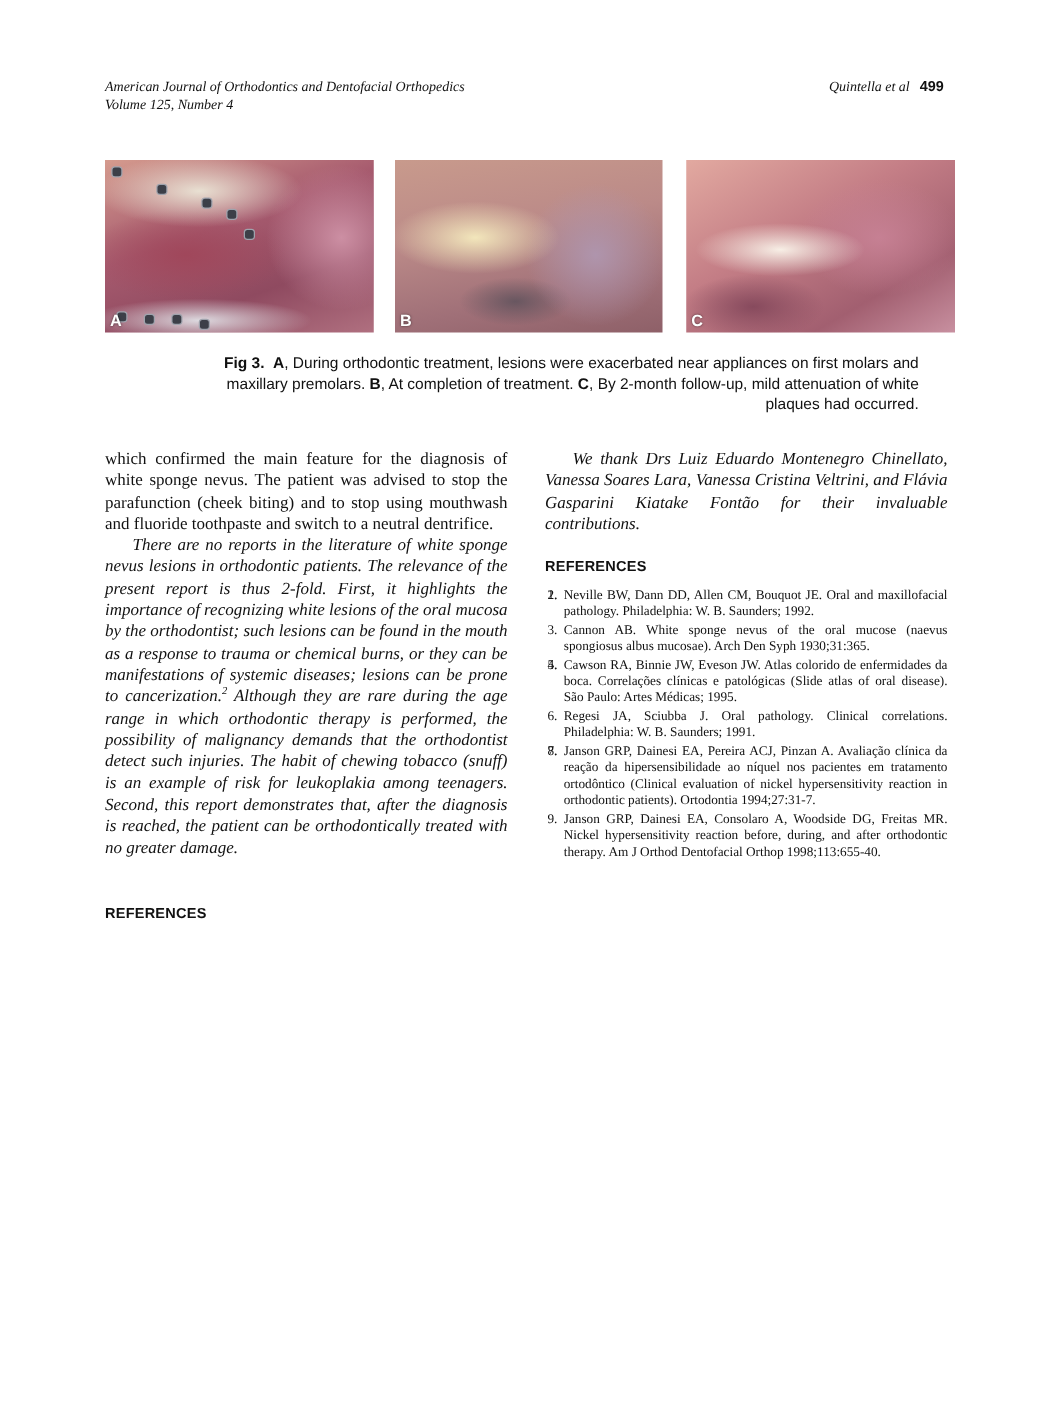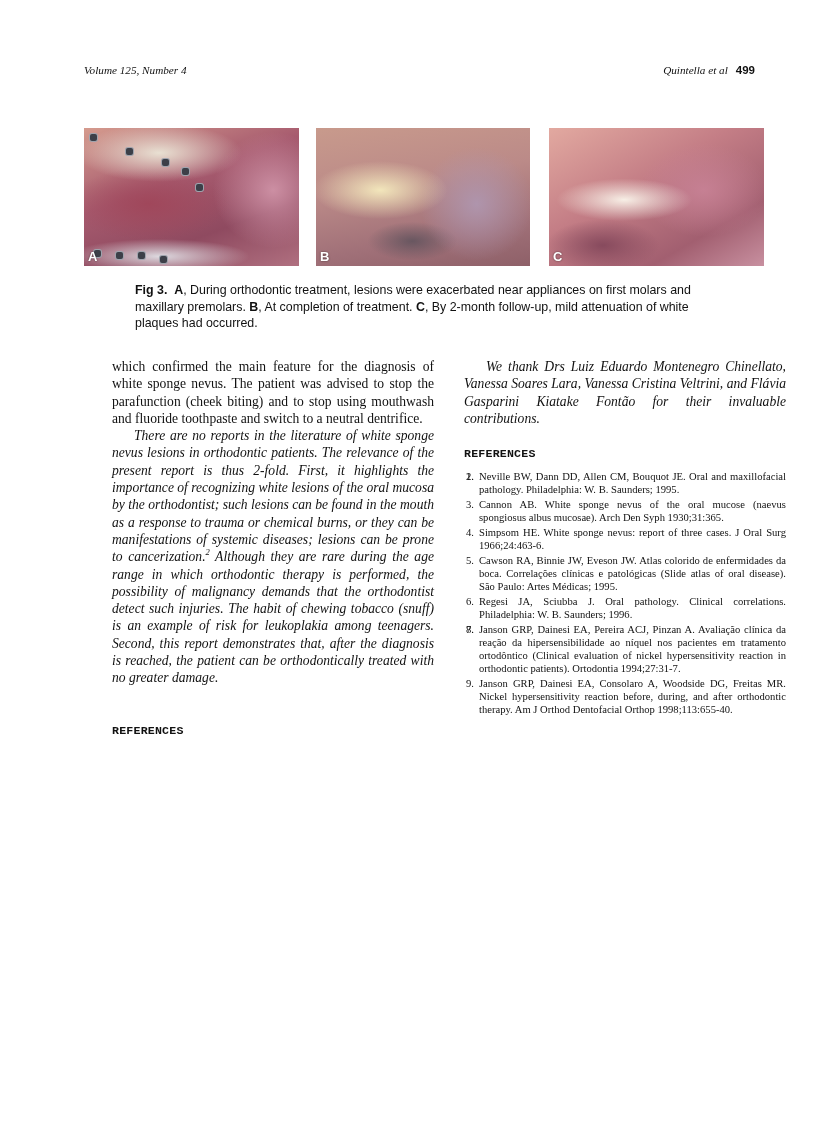--- a/index.html
+++ b/index.html
@@ -1,18 +1,18 @@
 <!DOCTYPE html>
 <html><head>
 <meta charset="utf-8">
 <style>
   html, body { margin: 0; padding: 0; background: #ffffff; }
   body { width: 838px; height: 1122px; position: relative; overflow: hidden; color: #111; }
   .serif { font-family: "Liberation Serif", "DejaVu Serif", serif; }
-  .sans { font-family: "Liberation Sans", "DejaVu Sans", sans-serif; }
+  .sans { font-family: "Liberation Sans", "DejaVu Sans", sans-serif; text-align: right; }
 
   .running-head { position: absolute; top: 63px; left: 84px; font-size: 11.2px; line-height: 14px; font-style: italic; }
   .running-right { position: absolute; top: 63px; right: 83px; font-size: 11.2px; line-height: 14px; font-style: italic; }
   .running-right .pg { font-style: normal; font-weight: bold; font-family: "Liberation Sans", sans-serif; margin-left: 8px; font-size: 11.5px; }
 
   .figure-row { position: absolute; top: 128px; left: 84px; width: 680px; height: 138px; }
   .panel { position: absolute; top: 0; height: 138px; overflow: hidden; }
   .panel-a { left: 0; width: 215px;
     background:
       radial-gradient(ellipse 40% 60% at 88% 45%, rgba(210,150,170,0.9), transparent 70%),
@@ -34,36 +34,37 @@
       radial-gradient(ellipse 40% 45% at 72% 45%, rgba(200,130,150,0.9), transparent 75%),
       radial-gradient(ellipse 35% 25% at 25% 85%, rgba(130,70,90,0.9), transparent 75%),
       linear-gradient(150deg, #e2a9a0 0%, #c47e86 40%, #a25f70 75%, #c890a0 100%);
   }
   .brace { position: absolute; width: 7px; height: 7px; background: #3c3f48; border-radius: 2px; box-shadow: 0 0 0 1px #9fa3ad; }
   .panel-label { position: absolute; bottom: 2px; left: 4px; color: #ffffff; font-family: "Liberation Sans", sans-serif; font-weight: bold; font-size: 13px; text-shadow: 0 0 2px rgba(0,0,0,0.6); }
 
   .caption { position: absolute; top: 282px; left: 135px; width: 600px; font-size: 12.4px; line-height: 16.5px; }
   .caption b { font-weight: bold; }
 
-  .col { position: absolute; top: 358px; width: 322px; font-size: 13.6px; line-height: 17.3px; text-align: justify; margin-left: 28px; }
+  .col { position: absolute; top: 358px; width: 322px; font-size: 13.6px; line-height: 17.3px; text-align: justify; }
   .col-left { left: 84px; }
   .col-right { left: 436px; }
   .col p { margin: 0; }
   .indent { text-indent: 22px; font-style: italic; }
-  .heading { font-family: Liberation Mono, monospace; font-weight: bold; font-size: 11.6px; letter-spacing: 0.2px; margin: 0; }
+  .heading { font-family: Liberation Sans, sans-serif; font-weight: bold; font-size: 11.6px; letter-spacing: 0.2px; margin: 0; }
   sup { font-size: 8.5px; line-height: 0; }
 
   .refs { list-style: none; margin: 0; padding: 0; font-size: 10.6px; line-height: 13.2px; }
   .refs li { position: relative; padding-left: 15px; margin-bottom: 1.5px; text-align: justify; }
   .refs li .num { position: absolute; left: 2px; top: 0; }
 </style>
 </head>
 <body>
 
 <div class="running-head serif">
+  <div>American Journal of Orthodontics and Dentofacial Orthopedics</div>
   <div>Volume 125, Number 4</div>
 </div>
 <div class="running-right serif">
   <span>Quintella et al</span><span class="pg">499</span>
 </div>
 
 <div class="figure-row">
   <div class="panel panel-a">
     <span class="brace" style="left:6px;top:6px"></span>
     <span class="brace" style="left:42px;top:20px"></span>
@@ -97,22 +98,22 @@
   <div style="height:7px"></div>
 </div>
 
 <div class="col col-right serif">
   <p class="indent">We thank Drs Luiz Eduardo Montenegro Chinellato, Vanessa Soares Lara, Vanessa Cristina Veltrini, and Flávia Gasparini Kiatake Fontão for their invaluable contributions.</p>
   <div style="height:18px"></div>
   <p class="heading">REFERENCES</p>
   <div style="height:6px"></div>
   <ul class="refs">
     <li><span class="num">1.</span></li>
-    <li><span class="num">2.</span><span>Neville BW, Dann DD, Allen CM, Bouquot JE. Oral and maxillofacial pathology. Philadelphia: W. B. Saunders; 1995.</span></li>
+    <li><span class="num">2.</span><span>Neville BW, Dann DD, Allen CM, Bouquot JE. Oral and maxillofacial pathology. Philadelphia: W. B. Saunders; 1992.</span></li>
     <li><span class="num">3.</span><span>Cannon AB. White sponge nevus of the oral mucose (naevus spongiosus albus mucosae). Arch Den Syph 1930;31:365.</span></li>
-    <li><span class="num">4.</span><span>Simpsom HE. White sponge nevus: report of three cases. J Oral Surg 1966;24:463-6.</span></li>
+    <li><span class="num">4.</span></li>
     <li><span class="num">5.</span><span>Cawson RA, Binnie JW, Eveson JW. Atlas colorido de enfermidades da boca. Correlações clínicas e patológicas (Slide atlas of oral disease). São Paulo: Artes Médicas; 1995.</span></li>
-    <li><span class="num">6.</span><span>Regesi JA, Sciubba J. Oral pathology. Clinical correlations. Philadelphia: W. B. Saunders; 1996.</span></li>
+    <li><span class="num">6.</span><span>Regesi JA, Sciubba J. Oral pathology. Clinical correlations. Philadelphia: W. B. Saunders; 1991.</span></li>
     <li><span class="num">7.</span></li>
     <li><span class="num">8.</span><span>Janson GRP, Dainesi EA, Pereira ACJ, Pinzan A. Avaliação clínica da reação da hipersensibilidade ao níquel nos pacientes em tratamento ortodôntico (Clinical evaluation of nickel hypersensitivity reaction in orthodontic patients). Ortodontia 1994;27:31-7.</span></li>
     <li><span class="num">9.</span><span>Janson GRP, Dainesi EA, Consolaro A, Woodside DG, Freitas MR. Nickel hypersensitivity reaction before, during, and after orthodontic therapy. Am J Orthod Dentofacial Orthop 1998;113:655-40.</span></li>
   </ul>
 </div>
 
 </body></html>

